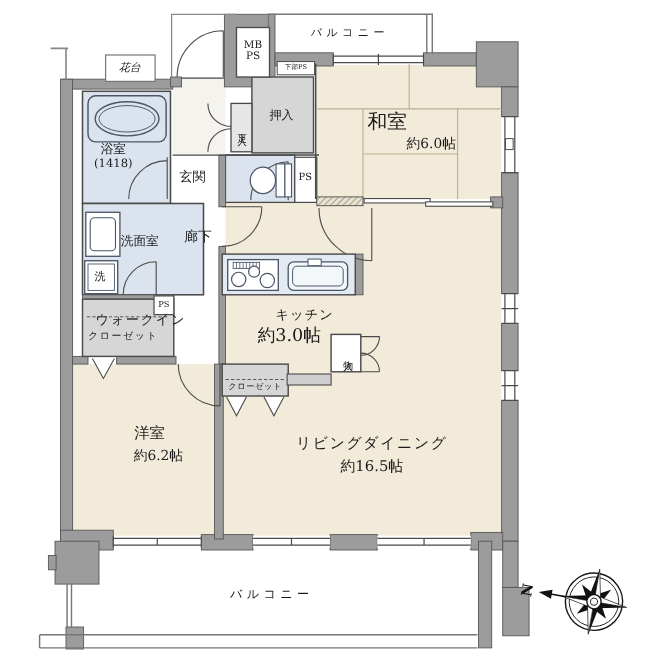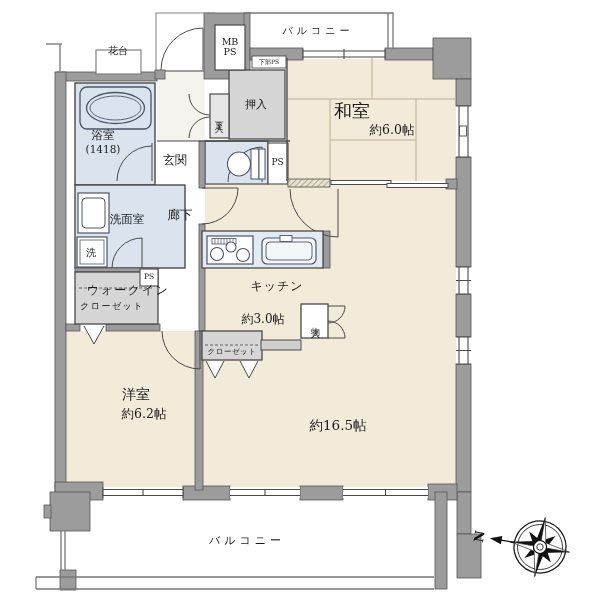--- a/index.html
+++ b/index.html
@@ -212,21 +212,21 @@
     <circle r="3.2" fill="#fff" stroke="#111" stroke-width="0.8"></circle>
     <g>
       <path d="M0,-26 L0,-44" stroke="#111" stroke-width="1.3"></path>
       <path d="M0,-51 L4.2,-39 L-4.2,-39 Z" fill="#111"></path>
     </g>
     <text x="0" y="-57" text-anchor="middle" font-size="13" font-weight="bold" font-family="DejaVu Serif, Liberation Serif, serif" fill="#111">N</text>
   </g>
 </svg>
 
 <div class="lb" style="left:318px;top:30px;font-size:10px;letter-spacing:4px;">バルコニー</div>
-<div class="lb" style="left:118px;top:50px;font-size:10px;">花台</div>
+<div class="lb" style="left:118px;top:62px;font-size:10px;font-style:italic;">花台</div>
 <div class="lb mbps" style="left:230px;top:47px;font-size:9.5px;">
   <span>MB</span>
   <span>PS</span>
 </div>
 <div class="lb" style="left:269px;top:62px;font-size:6px;">下部PS</div>
 <div class="lb" style="left:175px;top:161px;font-size:12px;">玄関</div>
 <div class="lb vert" style="left:219px;top:116px;font-size:8.5px;">下足入</div>
 <div class="lb" style="left:256px;top:105px;font-size:11px;">押入</div>
 
 <div class="lb" style="left:352px;top:111px;font-size:18px;">和室</div>
@@ -236,24 +236,25 @@
 <div class="lb" style="left:103px;top:150px;font-size:10.5px;">(1418)</div>
 <div class="lb" style="left:127px;top:219px;font-size:11.5px;">洗面室</div>
 <div class="lb" style="left:91px;top:252px;font-size:10px;">洗</div>
 <div class="lb" style="left:180px;top:215px;font-size:12.5px;">廊下</div>
 <div class="lb" style="left:277.5px;top:163px;font-size:9px;">PS</div>
 <div class="lb" style="left:149px;top:277px;font-size:7.5px;">PS</div>
 <div class="lb" style="left:128px;top:291px;font-size:12px;letter-spacing:1.5px;">ウォークイン</div>
 <div class="lb" style="left:112px;top:307px;font-size:9px;letter-spacing:1.5px;">クローゼット</div>
 
 <div class="lb" style="left:263px;top:287px;font-size:12px;letter-spacing:1px;margin-left:14px;">キッチン</div>
-<div class="lb" style="left:263px;top:320px;font-size:12px;">約3.0帖</div>
+<div class="lb" style="left:263px;top:305px;font-size:16px;">約3.0帖</div>
 <div class="lb vert" style="left:314.5px;top:321px;font-size:9px;">物入</div>
 <div class="lb" style="left:232px;top:352px;font-size:7.5px;letter-spacing:0.5px;">クローゼット</div>
 
 <div class="lb" style="left:136px;top:395px;font-size:14px;">洋室</div>
 <div class="lb" style="left:144px;top:414px;font-size:12.5px;">約6.2帖</div>
 
+<div class="lb" style="left:338px;top:404px;font-size:13.5px;letter-spacing:1.5px;">リビングダイニング</div>
 <div class="lb" style="left:338px;top:425px;font-size:13.5px;">約16.5帖</div>
 
 <div class="lb" style="left:247px;top:541px;font-size:11px;letter-spacing:4px;">バルコニー</div>
 
 </div>
 
 </body></html>

